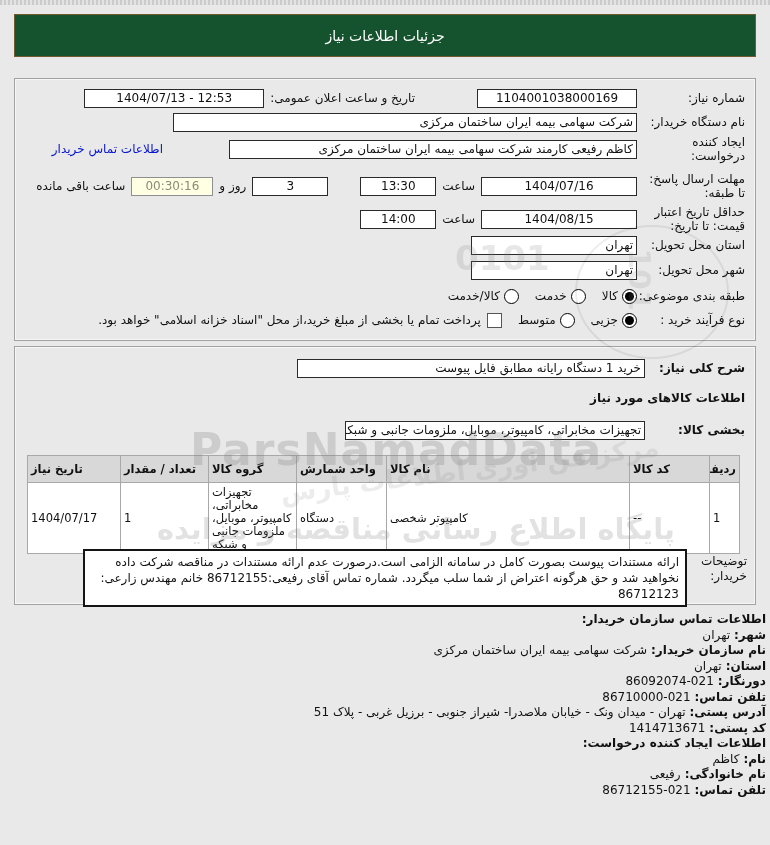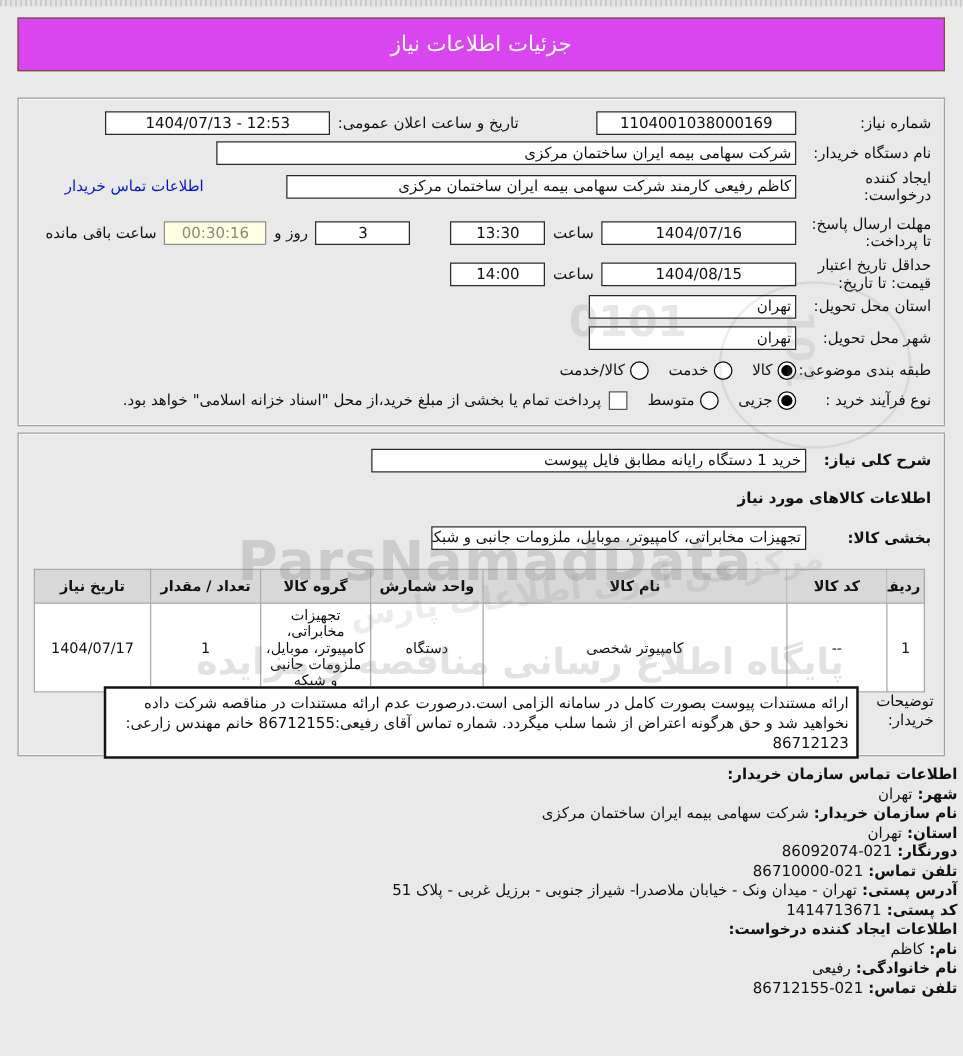--- a/index.html
+++ b/index.html
@@ -4,22 +4,22 @@
 <style>
   html,body{margin:0;padding:0}
   body{
     width:770px;height:845px;position:relative;overflow:hidden;
     background:#e9e9e9;color:#111;
     font-family:"DejaVu Sans",sans-serif;font-size:12px;direction:rtl;
   }
   .topstrip{position:absolute;top:0;left:0;width:770px;height:5px;
     background:repeating-linear-gradient(90deg,#cbcbcb 0 2px,#e3e3e3 2px 4px);}
   .titlebar{position:absolute;left:14px;top:14px;width:742px;height:43px;
-    background:#d946ef;border:1px solid #73592e;box-sizing:border-box;
-    color:#fff;display:flex;align-items:center;justify-content:center;font-size:17px;text-align:right;}
+    background:#14532d;border:1px solid #73592e;box-sizing:border-box;
+    color:#fff;display:flex;align-items:center;justify-content:center;font-size:14px;text-align:right;}
   .sec{position:absolute;left:14px;width:742px;box-sizing:border-box;
     border:1px solid #a2a2a2;box-shadow:inset 1px 1px 0 #f6f6f6,inset -1px -1px 0 #f6f6f6;}
   .sec1{top:78px;height:263px}
   .sec2{top:346px;height:259px}
   .row{position:absolute;right:0;left:0;display:flex;align-items:center;
     padding-right:10px;box-sizing:border-box;height:22px}
   .lbl{width:108px;flex:none;line-height:14px}
   .lbl2{width:100px;flex:none;font-weight:bold;line-height:14px}
   .field{background:#fff;border:1px solid #2a2a2a;height:17px;line-height:17px;
     padding:0 3px;font-size:12px;flex:none;overflow:hidden;white-space:nowrap;box-sizing:content-box}
@@ -32,21 +32,21 @@
   .radio{flex:none;display:inline-block;width:13px;height:13px;border-radius:50%;
     background:#fff;border:1px solid #000;position:relative;margin-left:4px}
   .radio.checked::after{content:"";position:absolute;top:2px;left:2px;right:2px;bottom:2px;
     background:#000;border-radius:50%}
   .rlab{flex:none;margin-left:16px}
   .checkbox{flex:none;display:inline-block;width:13px;height:13px;background:#fff;
     border:1px solid #555;margin-left:6px}
   .bheader{position:absolute;right:10px;font-weight:bold}
   table.goods{border-collapse:collapse;position:absolute;top:108px;right:15px;width:712px;
     background:#fff;table-layout:fixed}
-  table.goods th,table.goods td{border:1px solid #a8a8a8;text-align:center;vertical-align:middle;
+  table.goods th,table.goods td{border:1px solid #a8a8a8;text-align:left;vertical-align:middle;
     padding:2px 3px;overflow:hidden}
   table.goods th{background:#d8d8d8;height:22px;font-size:11.5px;font-weight:bold}
   table.goods td{height:66px;font-size:11.5px}
   td.small{font-size:11px;line-height:13px}
   .notesrow{position:absolute;top:202px;right:8px;left:8px;display:flex;align-items:flex-start}
   .noteslbl{width:60px;flex:none;font-weight:normal;line-height:15px;padding-top:5px}
   .notesbox{flex:1;background:#fff;border:2px solid #141414;min-height:38px;
     padding:3px 6px;line-height:16px;text-align:right;margin-left:60px}
   .contact{position:absolute;top:612px;right:0;left:0;padding:0 4px;line-height:15.5px}
   .cline .b{font-weight:bold}
@@ -81,21 +81,21 @@
       <div>ایجاد کننده درخواست:</div>
     </div>
     <div class="field" style="width:400px">کاظم رفیعی کارمند شرکت سهامی بیمه ایران ساختمان مرکزی</div>
     <span class="sp" style="width:66px"></span>
     <a class="link">اطلاعات تماس خریدار</a>
   </div>
 
   <div class="row" style="top:92px;height:30px">
     <div class="lbl">
       <div>مهلت ارسال پاسخ:</div>
-      <div>تا پرداخت:</div>
+      <div>تا طبقه:</div>
     </div>
     <div class="field center ltr" style="width:148px">1404/07/16</div>
     <div class="inl">ساعت</div>
     <div class="field center ltr" style="width:68px">13:30</div>
     <span class="sp" style="width:32px"></span>
     <div class="field center ltr" style="width:68px">3</div>
     <div class="inl">روز و</div>
     <div class="field center ltr countdown" style="width:74px">00:30:16</div>
     <div class="inl">ساعت باقی مانده</div>
   </div>

